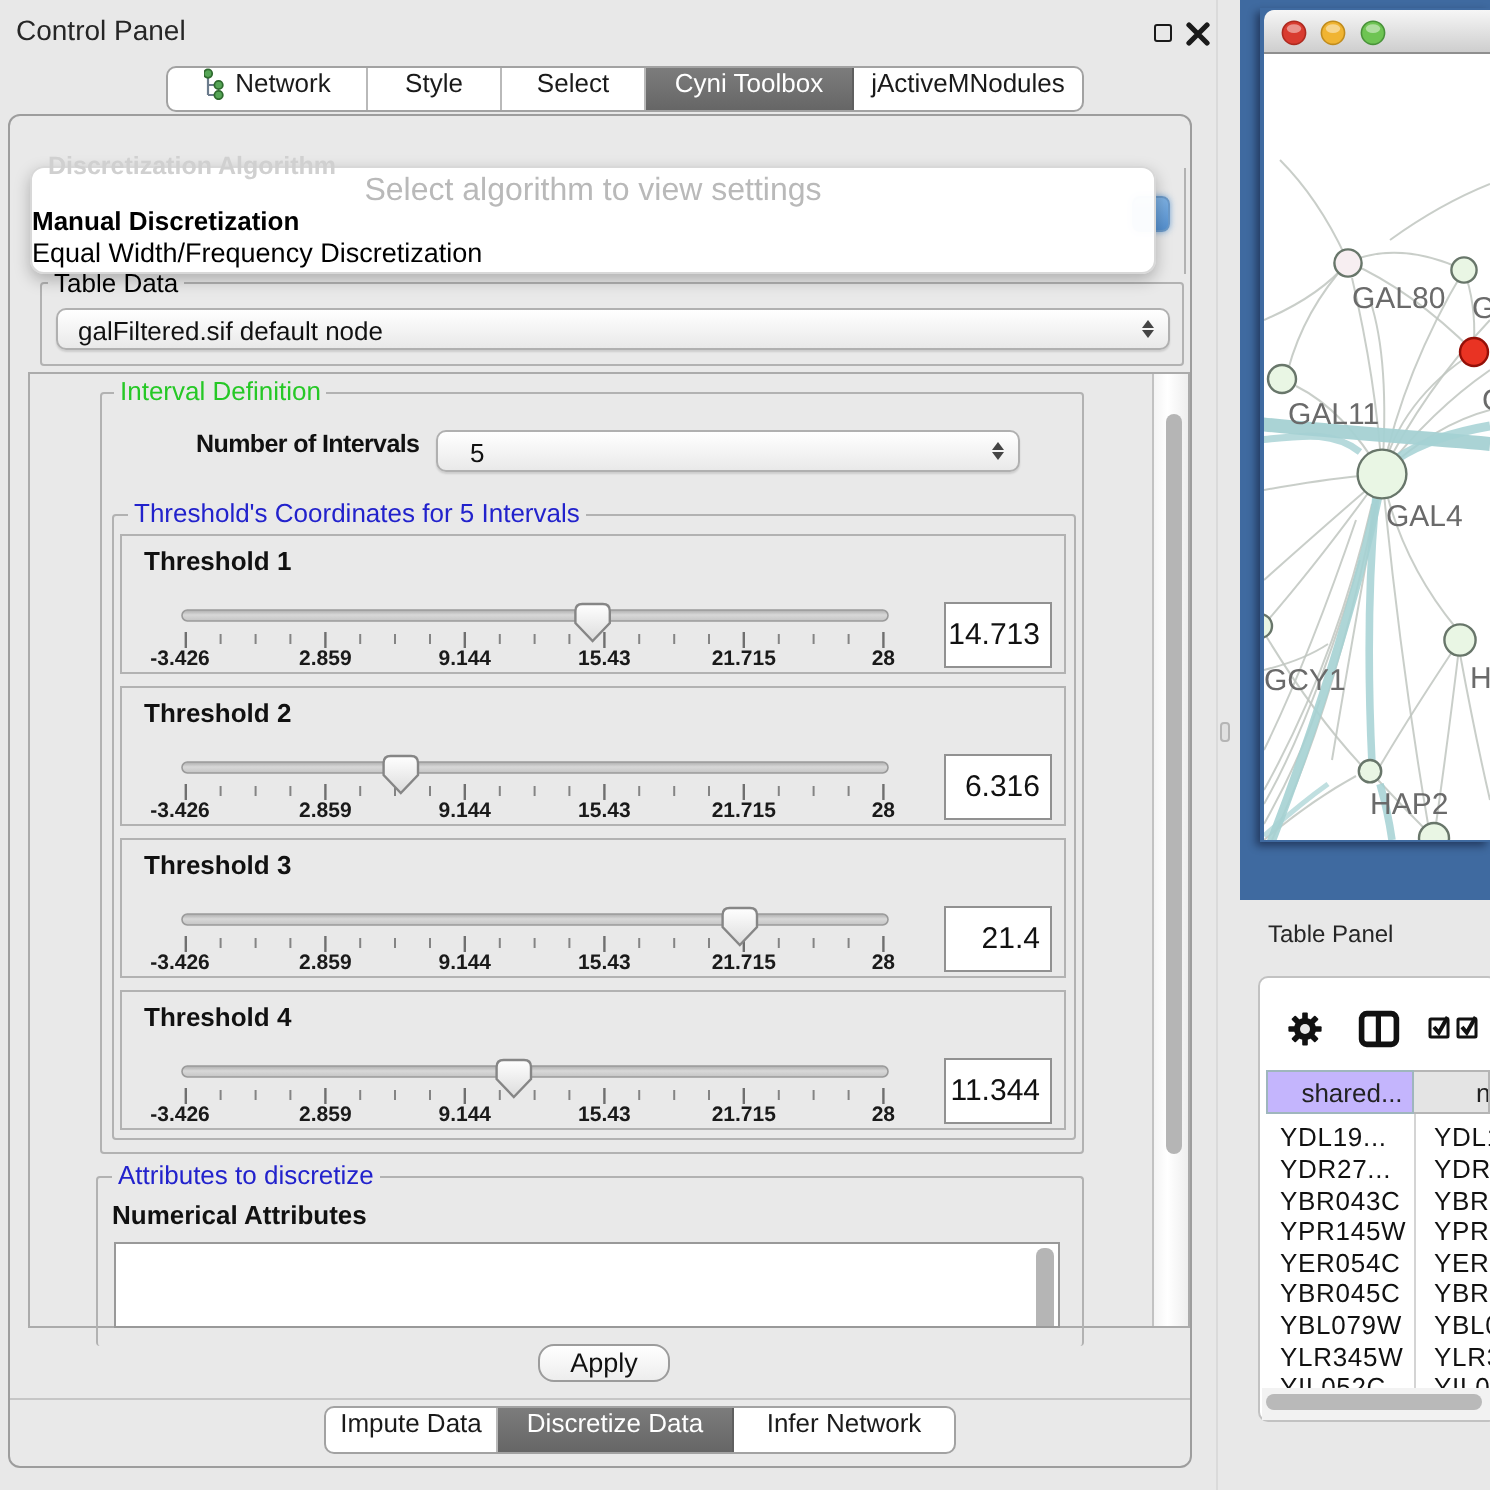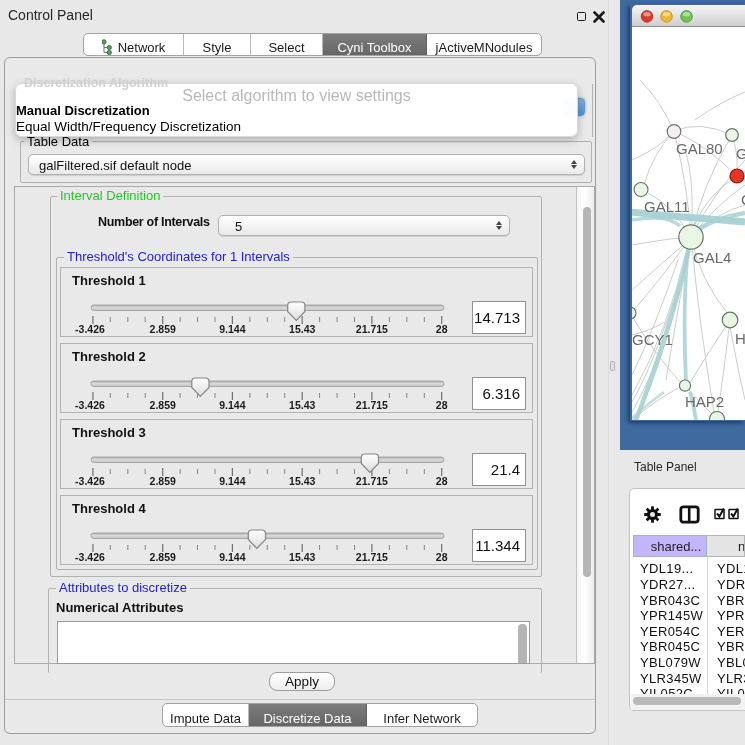--- a/index.html
+++ b/index.html
@@ -1,19 +1,19 @@
 <!DOCTYPE html>
 <html><head><meta charset="utf-8">
 <style>
 * { margin:0; padding:0; box-sizing:border-box; }
 body { -webkit-font-smoothing:antialiased; width:745px; height:745px; font-family:"Liberation Sans", sans-serif; background:#e8e8e8; overflow:hidden; }
 #page { position:absolute; left:0; top:0; width:745px; height:745px; overflow:hidden; }
 .abs { position:absolute; }
 .seg { position:absolute; display:flex; height:22.5px; background:#fff; border:1px solid #a2a2a2; border-radius:5px; overflow:hidden; font-size:13px; color:#1a1a1a; }
-.seg > div { display:flex; align-items:flex-end; justify-content:center; border-right:1px solid #b9b9b9; height:100%; }
+.seg > div { display:flex; align-items:flex-start; justify-content:center; border-right:1px solid #b9b9b9; height:100%; }
 .seg > div:last-child { border-right:none; }
 .seg > div.sel { background:linear-gradient(#7c7c7c,#666); color:#fff; border-right-color:#5f5f5f; }
 .group { position:absolute; border:1px solid #b2b2b2; border-radius:2px; }
 .gtitle { position:absolute; background:#e9e9e9; padding:0 3px; font-size:13px; line-height:13px; }
 .tbox { position:absolute; left:60px; width:473px; height:70px; border:1px solid #b2b2b2;padding-left:28px; }
 .tlabel { position:absolute; left:11px; top:5px; font-size:13px; font-weight:bold; color:#111; }
 .vbox { position:absolute; left:411px; top:33px; width:54px; height:33px; background:#fff; border:1px solid #919191; font-size:15px; line-height:31px; text-align:right; padding-right:5px; color:#111; }
 .aquacombo { position:absolute; border:1px solid #b0b0b0; border-radius:5px; background:linear-gradient(#ffffff,#f2f2f2 60%,#e9e9e9); box-shadow:0 1px 1px rgba(0,0,0,0.12); font-size:13px; color:#111; }
 .stepper { position:absolute; right:7px; top:0; height:100%; display:flex; flex-direction:column; justify-content:center; gap:1px; }
 .stepper i { width:0; height:0; border-left:3.5px solid transparent; border-right:3.5px solid transparent; }
@@ -71,21 +71,21 @@
 <div class="aquacombo" style="left:218px;top:215px;width:292px;height:21px;">
   <span style="position:absolute;left:16px;top:2.5px;">5</span>
   <div class="stepper">
         <i class="up"></i>
         <i class="dn"></i>
       </div>
 </div>
 
 
 <div class="group" style="left:56px;top:257px;width:482px;height:313px;"></div>
-<div class="gtitle" style="left:64px;top:250px;color:#2222cc;">Threshold's Coordinates for 1 Intervals</div>
+<div class="gtitle" style="left:64px;top:250px;color:#2222cc;">Threshold's Coordinates for 5 Intervals</div>
 
 <svg width="0" height="0">
       <defs>
 <linearGradient id="trackg" x1="0" y1="0" x2="0" y2="1">
           <stop offset="0" stop-color="#adadad"></stop>
           <stop offset="0.45" stop-color="#d8d8d8"></stop>
           <stop offset="1" stop-color="#c4c4c4"></stop>
         </linearGradient>
 <linearGradient id="thumbg" x1="0" y1="0" x2="0" y2="1">
           <stop offset="0" stop-color="#ffffff"></stop>

